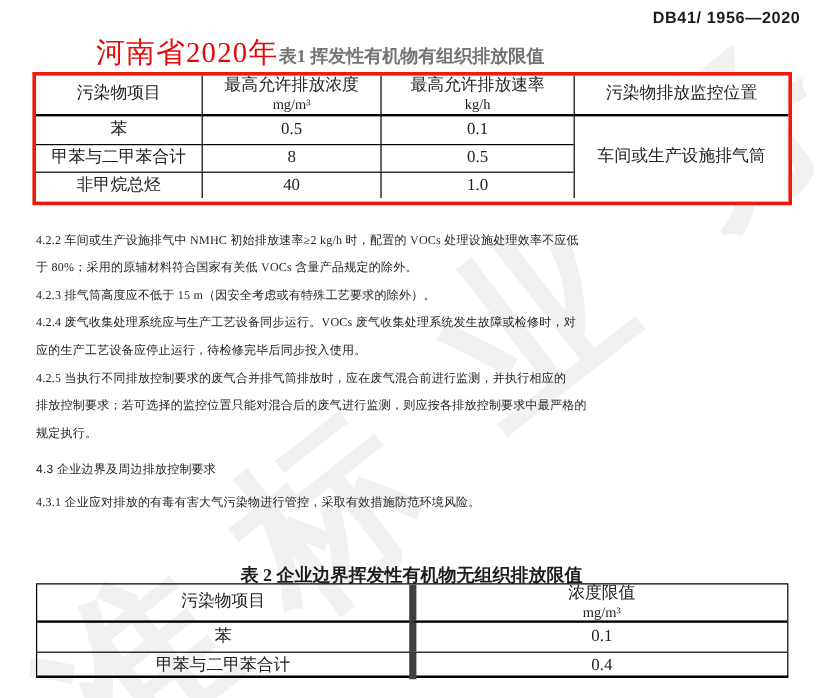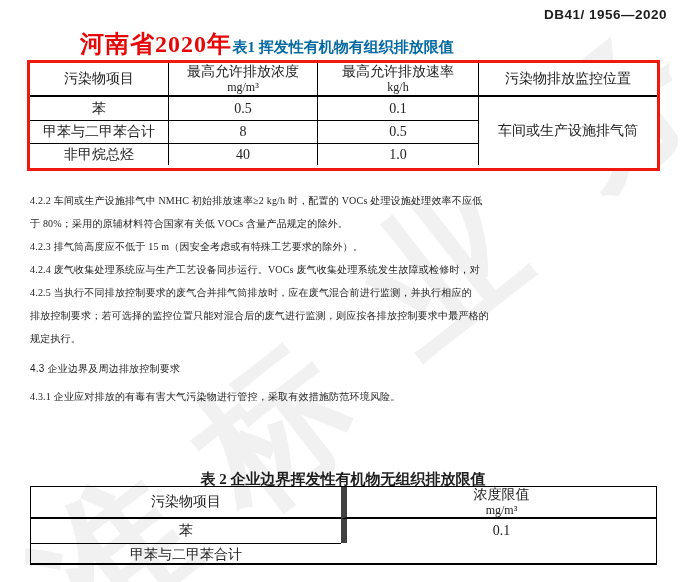--- a/index.html
+++ b/index.html
@@ -33,30 +33,30 @@
     font-family: "Liberation Sans", sans-serif;
     font-weight: bold;
     font-size: 13.5px;
     letter-spacing: 0.5px;
     color: #1d1d1d;
   }
   .stamp {
     position: absolute;
     top: 28px; left: 80px;
     font-size: 24px;
-    font-weight: 700;
+    font-weight: 400;
     letter-spacing: 1px;
   }
   .t1-caption {
     position: absolute;
     top: 38px; left: 30px; width: 626px;
     text-align: center;
     font-weight: bold;
     font-size: 15px;
-    color: #0369a1;
+    color: #737373;
   }
 
   
   .table1 {
     position: absolute;
     left: 30px; top: 63px;
     width: 627px; height: 105px;
     display: grid;
     grid-template-columns: 138px 149px 161px auto;
     grid-template-rows: 34px 23px 23px 22px;
@@ -175,34 +175,36 @@
       <div class="cell r3">1.0</div>
     </div>
 
     <div class="red-frame"></div>
 
     <div class="clauses">
       <div class="cl-line">4.2.2  车间或生产设施排气中 NMHC 初始排放速率≥2 kg/h 时，配置的 VOCs 处理设施处理效率不应低</div>
       <div class="cl-line">于 80%；采用的原辅材料符合国家有关低 VOCs 含量产品规定的除外。</div>
       <div class="cl-line">4.2.3  排气筒高度应不低于 15 m（因安全考虑或有特殊工艺要求的除外）。</div>
       <div class="cl-line">4.2.4  废气收集处理系统应与生产工艺设备同步运行。VOCs 废气收集处理系统发生故障或检修时，对</div>
+      <div class="cl-line">应的生产工艺设备应停止运行，待检修完毕后同步投入使用。</div>
       <div class="cl-line">4.2.5  当执行不同排放控制要求的废气合并排气筒排放时，应在废气混合前进行监测，并执行相应的</div>
       <div class="cl-line">排放控制要求；若可选择的监控位置只能对混合后的废气进行监测，则应按各排放控制要求中最严格的</div>
       <div class="cl-line">规定执行。</div>
       <div class="cl-line heading">4.3  企业边界及周边排放控制要求</div>
       <div class="cl-line">4.3.1  企业应对排放的有毒有害大气污染物进行管控，采取有效措施防范环境风险。</div>
     </div>
 
     <div class="t2-caption">表 2  企业边界挥发性有机物无组织排放限值</div>
 
     <div class="table2">
       <div class="cell hdr c1">污染物项目</div>
       <div class="cell hdr">
         <span>浓度限值</span>
         <span class="unit">mg/m³</span>
       </div>
       <div class="cell r1 c1">苯</div>
       <div class="cell r1">0.1</div>
       <div class="cell r2 c1">甲苯与二甲苯合计</div>
+      <div class="cell r2">0.4</div>
     </div>
 
   </div>
 </div>
 
 </body></html>

